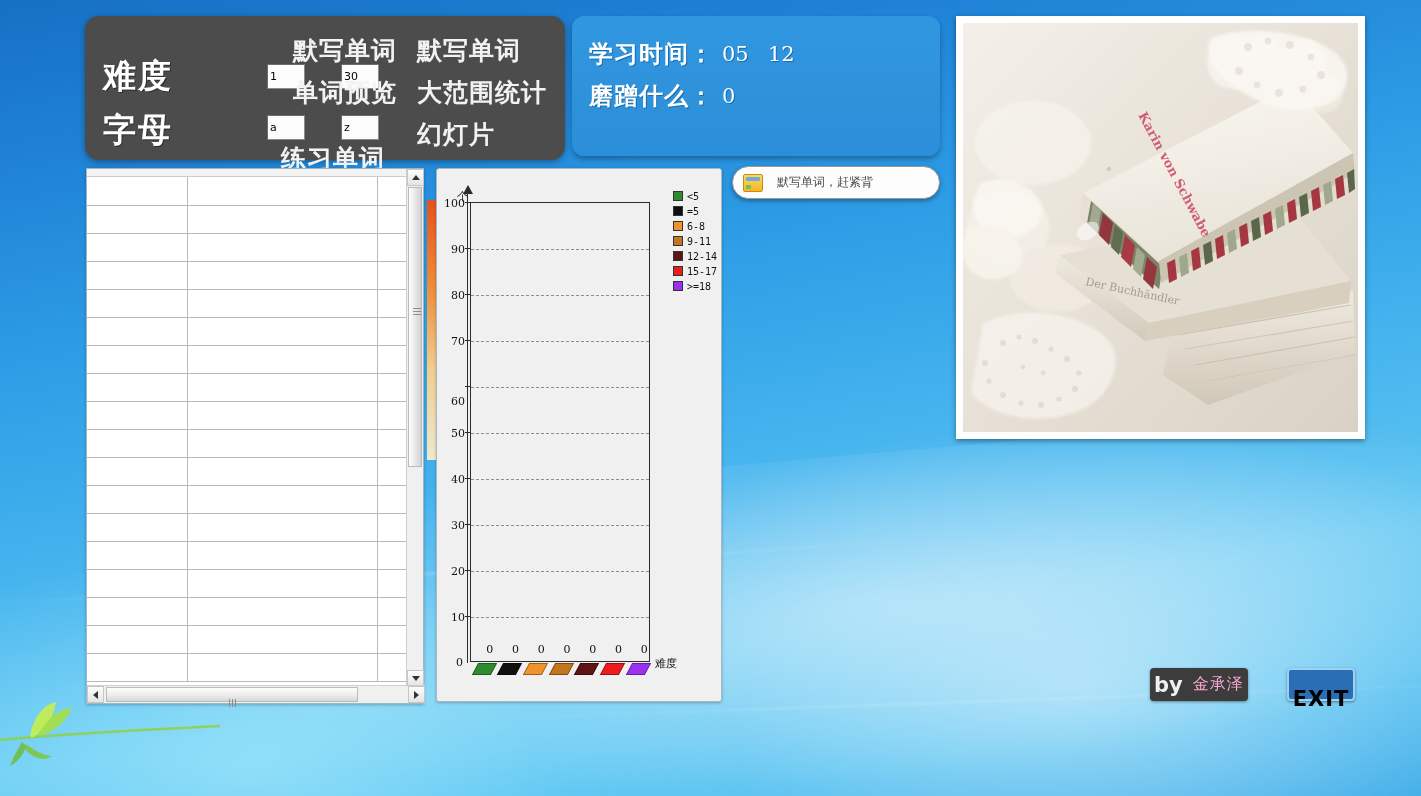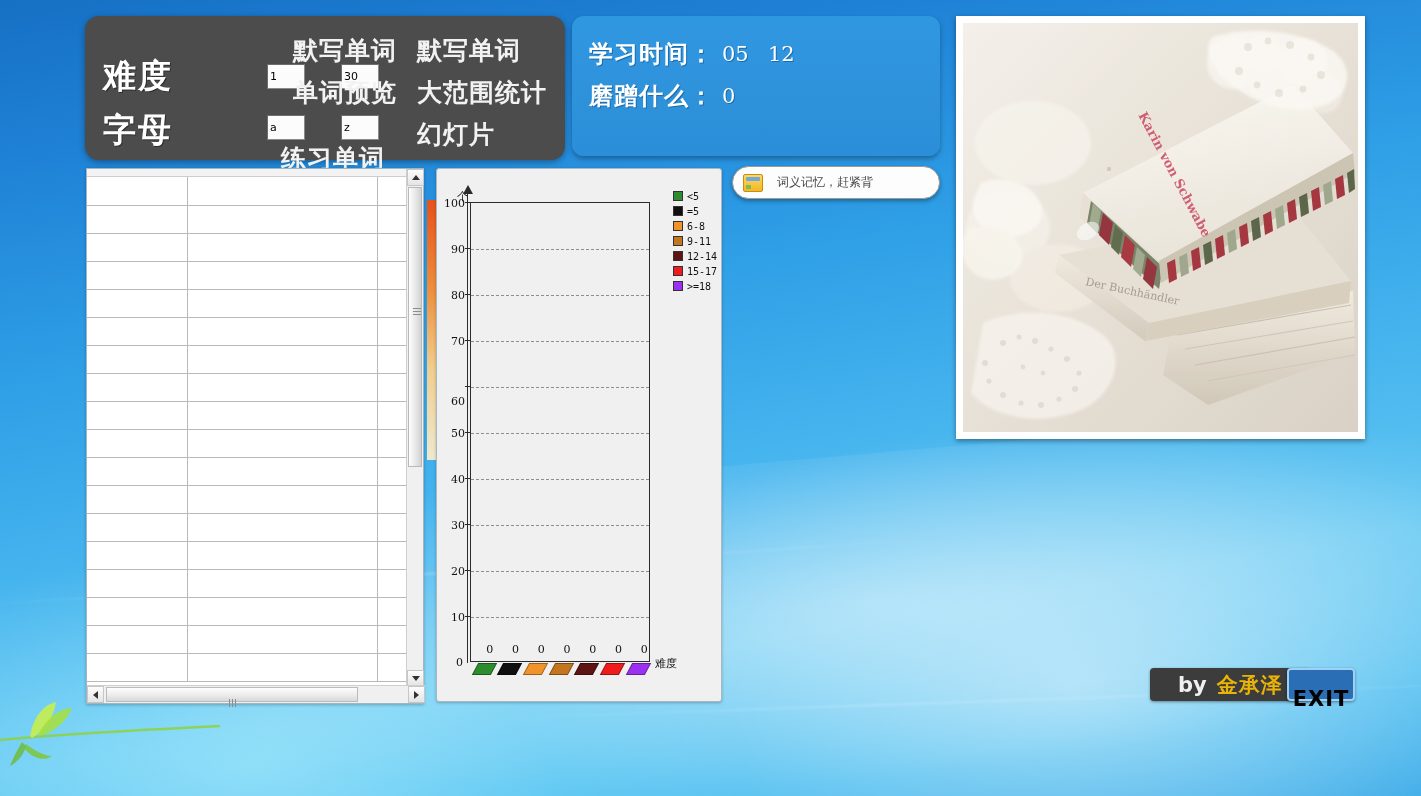--- a/index.html
+++ b/index.html
@@ -276,28 +276,28 @@
     width:409px; height:423px;
     background:#ffffff;
     padding:7px;
     box-shadow: 0 2px 5px rgba(0,0,0,0.4);
   }
   #photo { width:100%; height:100%; display:block; }
 
   
   #brand {
     position:absolute; left:1150px; top:668px;
-    height:33px; padding:0 28px;
+    height:33px; padding:0 4px;
     background:#3c3c3c;
     border-radius:4px;
     display:flex; align-items:center;
     box-shadow:0 1px 3px rgba(0,0,0,0.4);
   }
   #brand-by { color:#f0f0f0; font-size:21px; font-weight:bold; font-style:normal; margin-right:10px; }
-  #brand-name { color:#eab308; font-size:21px; font-weight:bold; letter-spacing:1px; }
+  #brand-name { color:#f9a8d4; font-size:16px; font-weight:normal; letter-spacing:1px; }
   #exit-button {
     position:absolute; left:1287px; top:668px;
     width:68px; height:33px;
     background:#2a6fb5;
     border:2px solid #9fd0f5;
     border-radius:4px;
     display:flex; align-items:center; justify-content:center;
     cursor:pointer;
     box-shadow:0 1px 3px rgba(0,0,0,0.4);
   }
@@ -565,21 +565,21 @@
         </div>
         <div class="legend-row">
           <span class="legend-swatch" style="background: rgb(155, 48, 240);"></span>
           <span class="legend-text">&gt;=18</span>
         </div>
       </div>
   </div>
 
   <div id="hint-bar">
     <div id="hint-icon"></div>
-    <div id="hint-text">词义记忆，赶紧背</div>
+    <div id="hint-text">默写单词，赶紧背</div>
   </div>
 
   <div id="photo-frame">
     <svg id="photo" viewBox="0 0 395 409" preserveAspectRatio="none">
       <defs>
         <linearGradient id="clothbg" x1="0" y1="0" x2="1" y2="1">
           <stop offset="0%" stop-color="#f3efe8"></stop>
           <stop offset="45%" stop-color="#e7e0d5"></stop>
           <stop offset="100%" stop-color="#d6cec1"></stop>
         </linearGradient>

